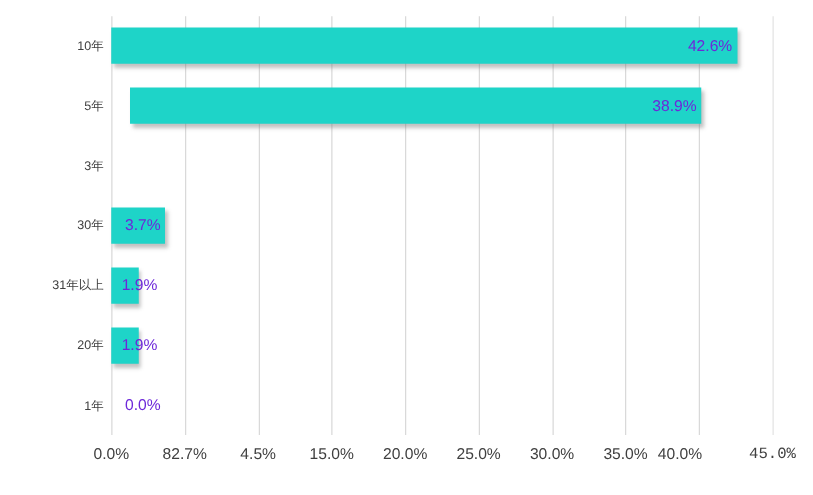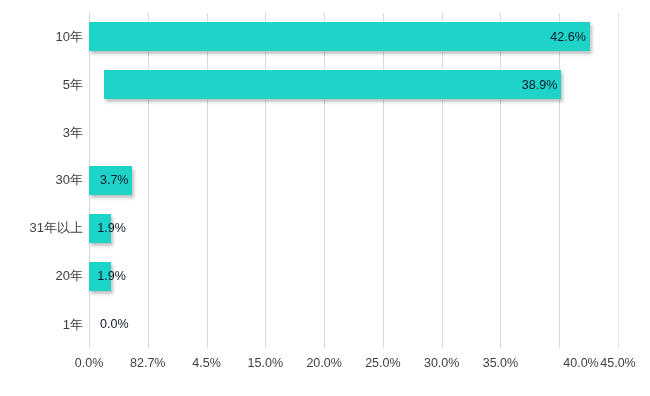--- a/index.html
+++ b/index.html
@@ -76,21 +76,21 @@
     box-shadow: 2px 3px 3px rgba(120,120,120,0.45);
   }
 
   
   .bar-label {
     position: absolute;
     right: 4px;
     top: 50%;
     transform: translateY(-50%);
     font-size: 12.5px;
-    color: #0f172a;
+    color: #6d28d9;
     white-space: nowrap;
     line-height: 1;
   }
   .bar-label.overflow {
     right: auto;
     left: 100%;
     margin-left: -14px;
   }
   .bar-label.zero {
     right: auto;
@@ -106,21 +106,21 @@
     width: 83px;
     height: 335px;
   }
   .ylabel {
     position: absolute;
     right: 0;
     height: 47.85px;
     display: flex;
     align-items: center;
     justify-content: flex-end;
-    font-size: 13px;
+    font-size: 10px;
     color: #404040;
     white-space: nowrap;
   }
 
   
   .xlabels {
     position: absolute;
     left: 89px;
     top: 356px;
     width: 529px;
@@ -211,17 +211,17 @@
 
   <div class="xlabels" id="xlabels">
       <div class="xlabel" style="left: 0px;">0.0%</div>
       <div class="xlabel" style="left: 58.7778px;">82.7%</div>
       <div class="xlabel" style="left: 117.556px;">4.5%</div>
       <div class="xlabel" style="left: 176.333px;">15.0%</div>
       <div class="xlabel" style="left: 235.111px;">20.0%</div>
       <div class="xlabel" style="left: 293.889px;">25.0%</div>
       <div class="xlabel" style="left: 352.667px;">30.0%</div>
       <div class="xlabel" style="left: 411.444px;">35.0%</div>
-      <div class="xlabel" style="left: 492px;">40.0%</div>
-      <div class="xlabel" style="left: 529px;">45.0%</div>
+      <div class="xlabel" style="left: 455px;">40.0%</div>
+      <div class="xlabel" style="left: 529px; font-family: Liberation Mono, monospace;">45.0%</div>
     </div>
 
 </div>
 
 </body></html>

